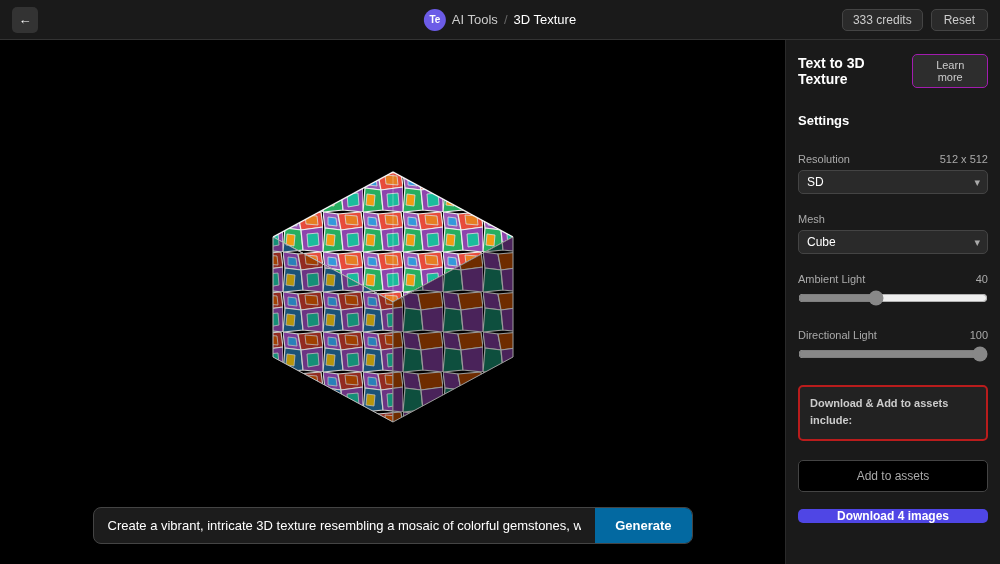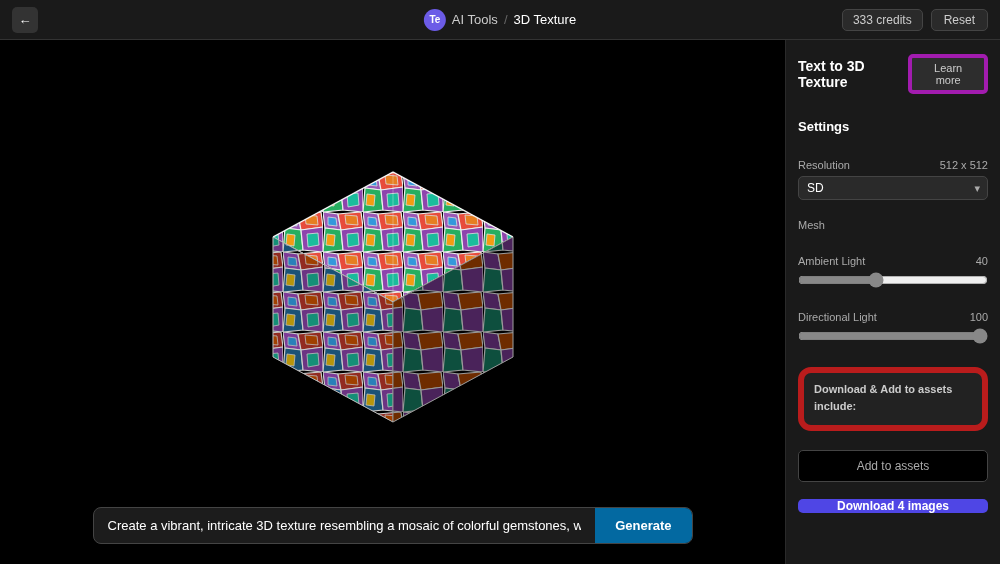--- a/index.html
+++ b/index.html
@@ -183,21 +183,21 @@
       justify-content: space-between;
       margin-bottom: 16px;
     }
     .panel-title {
       font-size: 14px;
       font-weight: 600;
       color: #fff;
     }
     .learn-more-btn {
       background: #2d2d2d;
-      border: 4px solid #a21caf;
+      border: 1px solid #a21caf;
       border-radius: 5px;
       padding: 4px 10px;
       font-size: 11px;
       color: #ccc;
       cursor: pointer;
     }
 
     
     .settings-title {
       font-size: 13px;
@@ -243,22 +243,22 @@
     }
     .slider-input {
       width: 100%;
       accent-color: #888;
       cursor: pointer;
     }
 
     
     .info-box {
       background: #222;
-      border: 6px solid #b91c1c;
-      border-radius: 13px;
+      border: 2px solid #b91c1c;
+      border-radius: 5px;
       padding: 8px 10px;
       font-size: 11px;
       color: #aaa;
       margin-bottom: 10px;
       line-height: 1.5;
     }
     .info-box-title {
       font-weight: 600;
       color: #ccc;
       margin-bottom: 3px;
@@ -396,20 +396,27 @@
           <option>SD</option>
           <option>HD</option>
         </select>
       </div>
     </div>
 
     <div class="setting-row">
       <div class="setting-label">
         <span>Mesh</span>
       </div>
+      <div class="select-wrapper">
+        <select class="setting-select">
+          <option>Cube</option>
+          <option>Sphere</option>
+          <option>Plane</option>
+        </select>
+      </div>
     </div>
 
 
     <div class="setting-row">
       <div class="setting-label">
         <span>Ambient Light</span>
         <span>40</span>
       </div>
       <input type="range" class="slider-input" min="0" max="100" value="40" style="width: 100%; accent-color: rgb(136, 136, 136);">
     </div>

